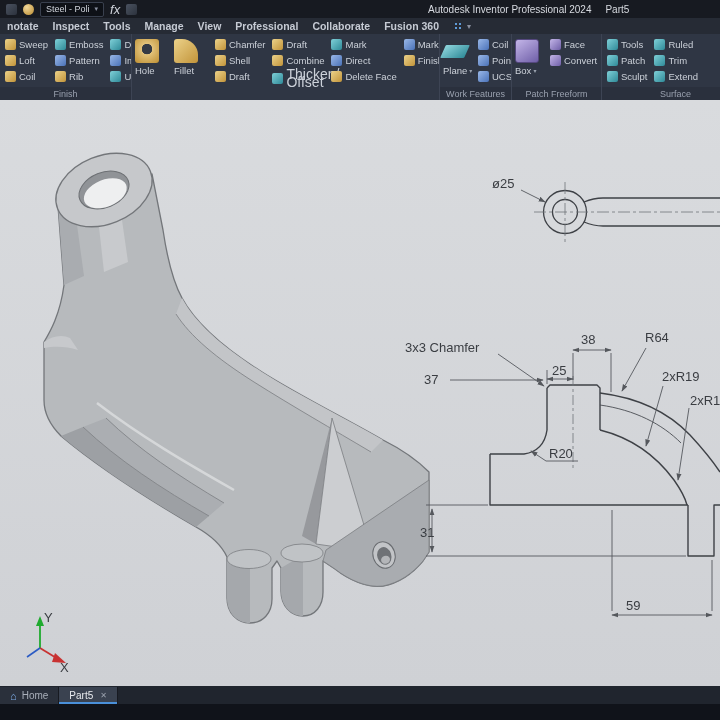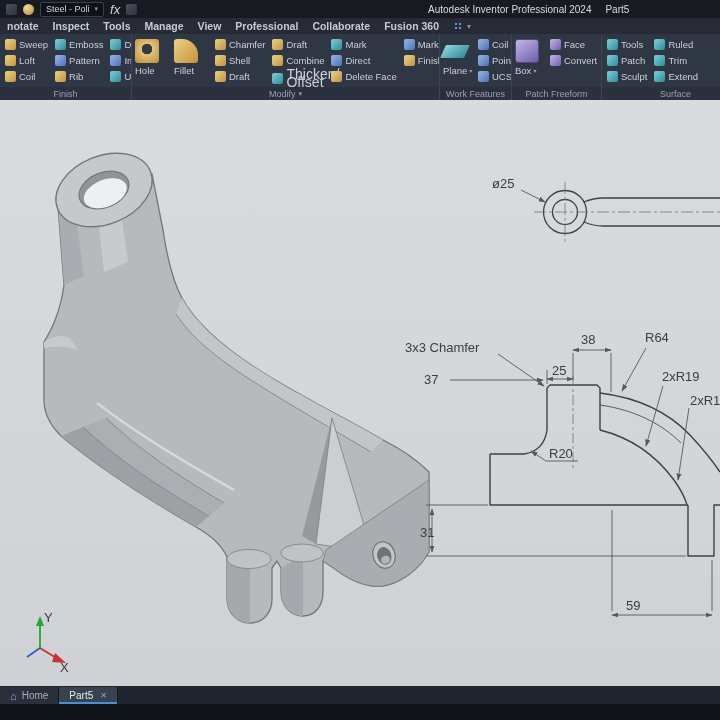--- a/index.html
+++ b/index.html
@@ -221,24 +221,20 @@
           <div class="sbtn">
               <span class="ic ic-blue"></span>
               <span>Mark</span>
             </div>
           <div class="sbtn">
               <span class="ic ic-gold"></span>
               <span>Finish</span>
             </div>
         </div>
       </div>
-      <div class="rlabel">
-        <span>Modify</span>
-        <span class="car">▾</span>
-      </div>
     </div>
 
     <div class="rgroup" style="width:72px">
       <div class="rcontent">
         <div class="bbtn" style="width:30px">
           <span class="icb-plane"></span>
           <span class="blab">
               <span>Plane</span>
               <span class="car">▾</span>
             </span>

